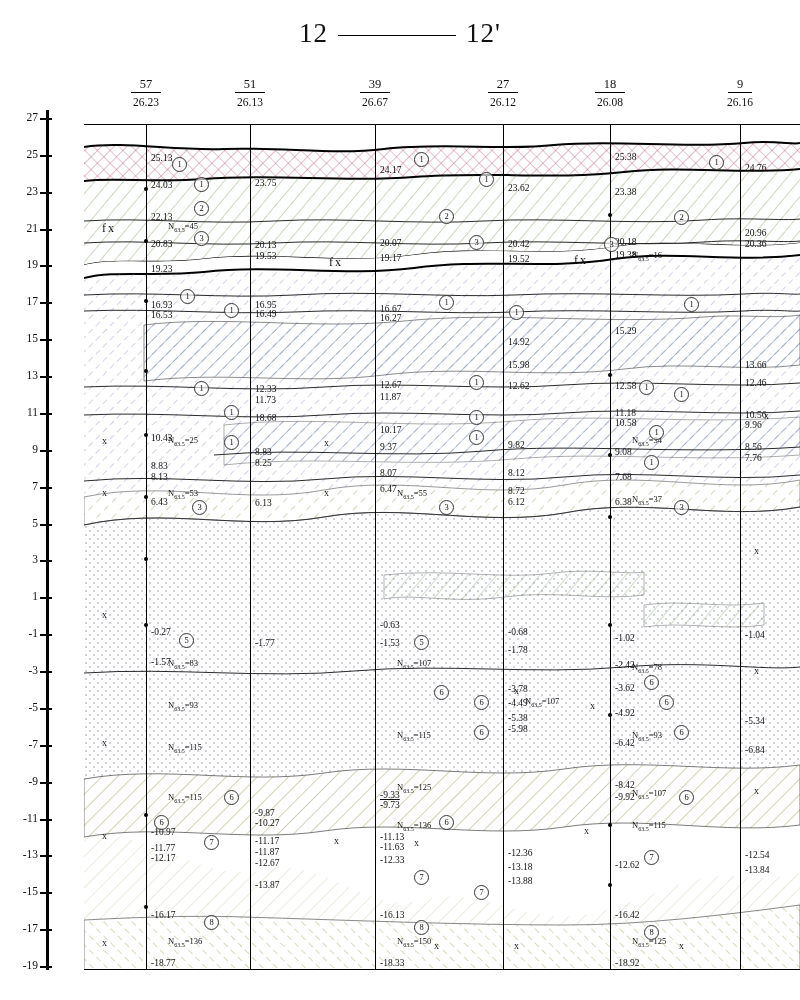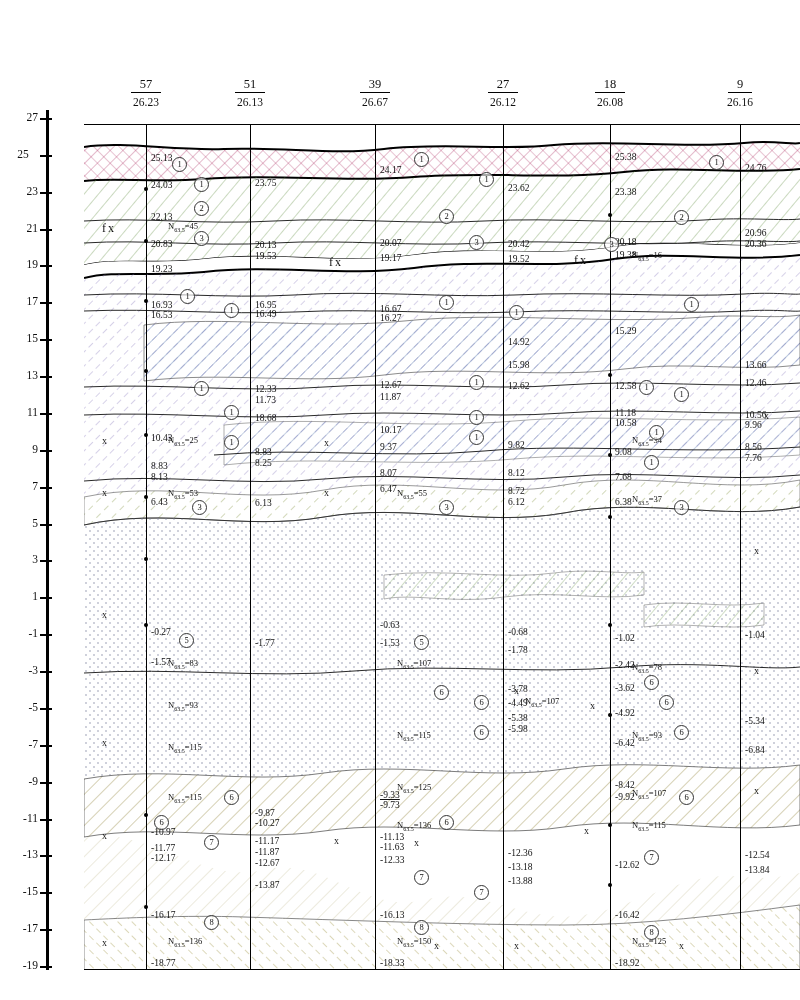--- a/index.html
+++ b/index.html
@@ -35,20 +35,23 @@
   .nlab{position:absolute;font-size:8.5px;line-height:9px;white-space:nowrap;}
   .nlab sub{font-size:6px;}
 
   svg.layers{position:absolute;left:0;top:0;width:716px;height:846px;}
 </style>
 </head>
 <body>
 
 <div id="stage">
 
+  <div class="title">
+    <span class="num">12</span><span class="dash"></span><span class="num">12'</span>
+  </div>
 
   <div class="bh-head" style="left:146px;top:74px;">
     <div class="name">57</div>
     <div class="elev">26.23</div>
   </div>
   <div class="bh-head" style="left:250px;top:74px;">
     <div class="name">51</div>
     <div class="elev">26.13</div>
   </div>
   <div class="bh-head" style="left:375px;top:74px;">
@@ -66,21 +69,21 @@
   <div class="bh-head" style="left:740px;top:74px;">
     <div class="name">9</div>
     <div class="elev">26.16</div>
   </div>
 
   <div class="ruler-line"></div>
   <div id="ruler">
       <div class="ruler-tick" style="top: 118px;"></div>
       <div class="ruler-lab" style="top: 112px;">27</div>
       <div class="ruler-tick" style="top: 154.87px;"></div>
-      <div class="ruler-lab" style="top: 148.87px; text-align: center;">25</div>
+      <div class="ruler-lab" style="top: 148.87px;">25</div>
       <div class="ruler-tick" style="top: 191.739px;"></div>
       <div class="ruler-lab" style="top: 185.739px;">23</div>
       <div class="ruler-tick" style="top: 228.609px;"></div>
       <div class="ruler-lab" style="top: 222.609px;">21</div>
       <div class="ruler-tick" style="top: 265.478px;"></div>
       <div class="ruler-lab" style="top: 259.478px;">19</div>
       <div class="ruler-tick" style="top: 302.348px;"></div>
       <div class="ruler-lab" style="top: 296.348px;">17</div>
       <div class="ruler-tick" style="top: 339.217px;"></div>
       <div class="ruler-lab" style="top: 333.217px;">15</div>

